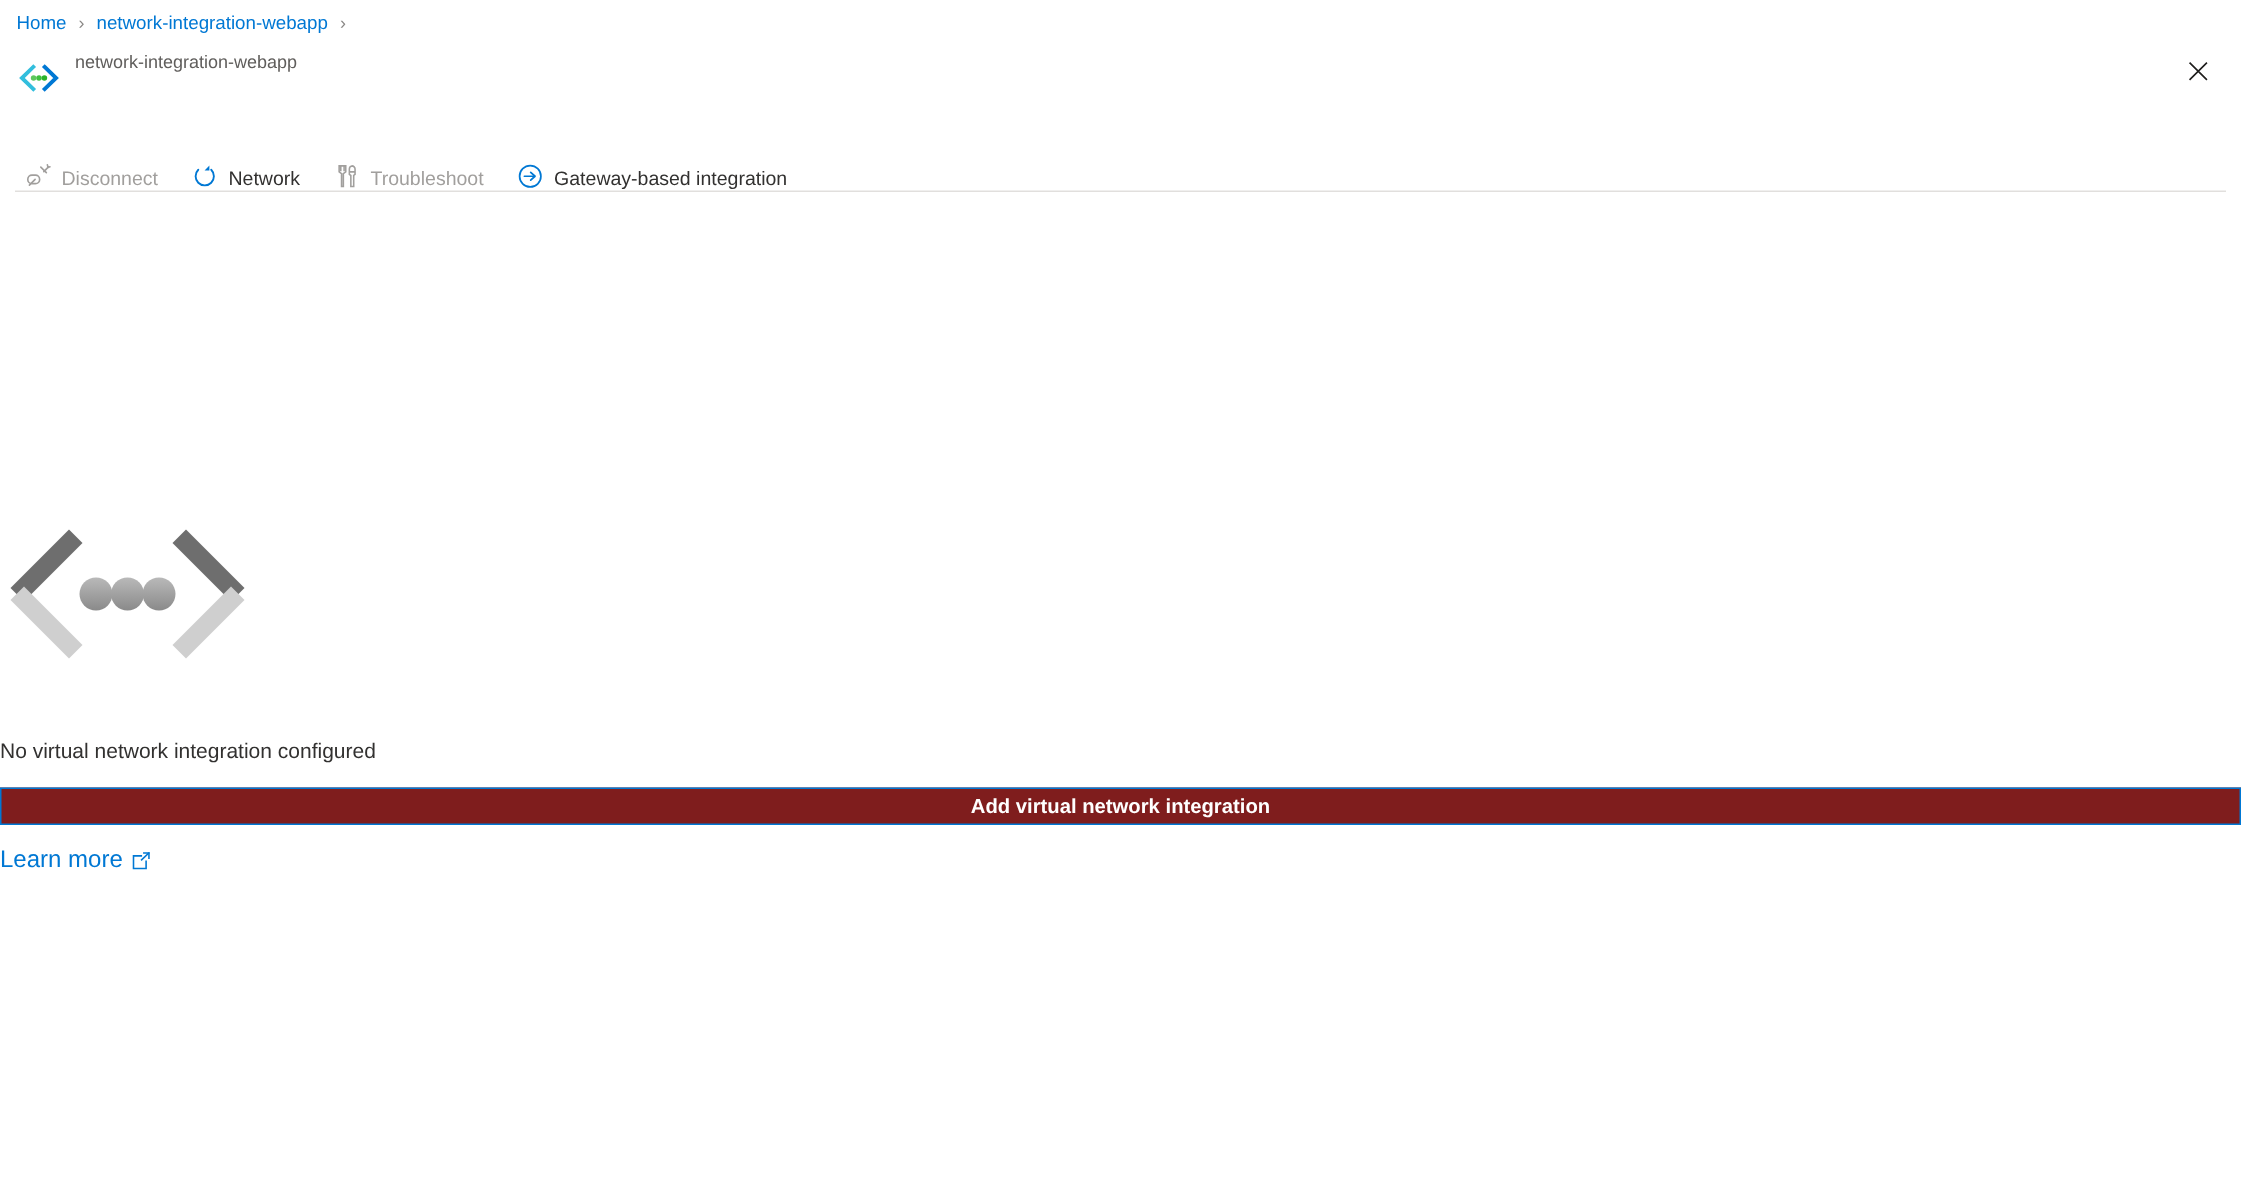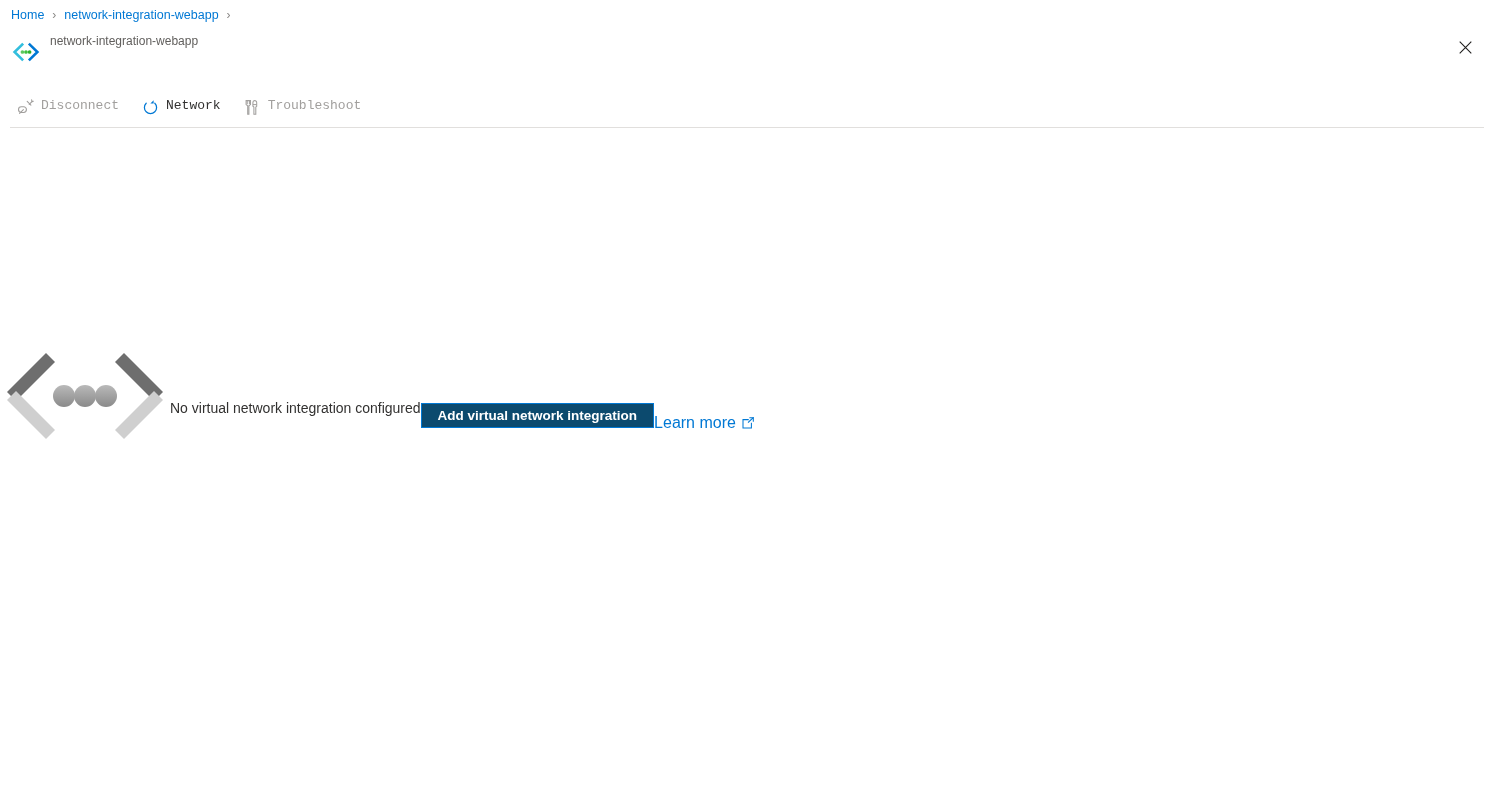--- a/index.html
+++ b/index.html
@@ -117,27 +117,27 @@
     top: 97px;
     width: 1494px;
     height: 30px;
     display: flex;
     align-items: center;
     padding-left: 16px;
     box-sizing: border-box;
   }
   .cmd {
     display: flex;
-    align-items: flex-start;
+    align-items: flex-end;
     height: 28px;
     padding: 0 8px 0 0;
     margin-right: 14px;
     background: transparent;
     border: none;
-    font-family: Liberation Mono, monospace;
+    font-family: Liberation Sans, sans-serif;
     font-size: 13px;
     color: #323130;
     cursor: pointer;
     white-space: nowrap;
   }
   .cmd .cmd-icon {
     width: 18px;
     height: 18px;
     margin-right: 7px;
     display: flex;
@@ -159,36 +159,35 @@
     background: #e1dfdd;
   }
 
   
   .empty-state {
     position: absolute;
     left: 0;
     top: 340px;
     width: 1494px;
     display: flex;
-    flex-direction: row;
-    align-items: center;
+    flex-direction: column;
   }
   .empty-illustration {
     width: 170px;
     height: 112px;
     margin-bottom: 38px;
   }
   .empty-message {
     font-size: 14px;
     color: #323130;
     line-height: 20px;
     margin-bottom: 15px;
   }
   .primary-btn {
-    background: #0c4a6e;
+    background: #7f1d1d;
     color: #ffffff;
     border: 1px solid #0078d4;
     font-family: "Liberation Sans", sans-serif;
     font-size: 13.5px;
     font-weight: bold;
     height: 25px;
     padding: 0 16px;
     cursor: pointer;
     border-radius: 0;
     line-height: 23px;
@@ -277,20 +276,30 @@
           <path d="M4.2 1.6 L4.2 5.2 M6.4 1.6 L6.4 5.2"></path>
           <path d="M3.1 1.6 L7.5 1.6 L7.5 5.6 L5.9 6.8 L5.9 15.3 L4.7 15.3 L4.7 6.8 L3.1 5.6 Z"></path>
           <path d="M11.6 1.6 a2.1 2.1 0 0 1 2.1 2.1 L13.7 7.3 L12.8 8.0 L12.8 15.3 L10.9 15.3 L10.9 8.0 L9.9 7.3 L9.9 3.7 a2.1 2.1 0 0 1 1.7 -2.1 Z"></path>
           <path d="M9.9 5.6 L13.7 5.6"></path>
         </g>
       </svg>
     </span>
     <span>Troubleshoot</span>
   </button>
 
+  <button class="cmd">
+    <span class="cmd-icon">
+      <svg width="17" height="17" viewBox="0 0 17 17" xmlns="http://www.w3.org/2000/svg">
+        <circle cx="8.5" cy="8.5" r="7.1" fill="none" stroke="#0078d4" stroke-width="1.15"></circle>
+        <path d="M4.6 8.5 L11 8.5" stroke="#0078d4" stroke-width="1.15" fill="none" stroke-linecap="round"></path>
+        <path d="M8.8 5.9 L11.7 8.5 L8.8 11.1" fill="none" stroke="#0078d4" stroke-width="1.15" stroke-linecap="round" stroke-linejoin="round"></path>
+      </svg>
+    </span>
+    <span>Gateway-based integration</span>
+  </button>
 
 </div>
 <div class="cmd-divider"></div>
 
 <div class="empty-state">
 
   <div class="empty-illustration">
     <svg width="170" height="112" viewBox="0 0 170 112" xmlns="http://www.w3.org/2000/svg">
       <defs>
         <linearGradient id="dotGrad" x1="0" y1="0" x2="0" y2="1">

